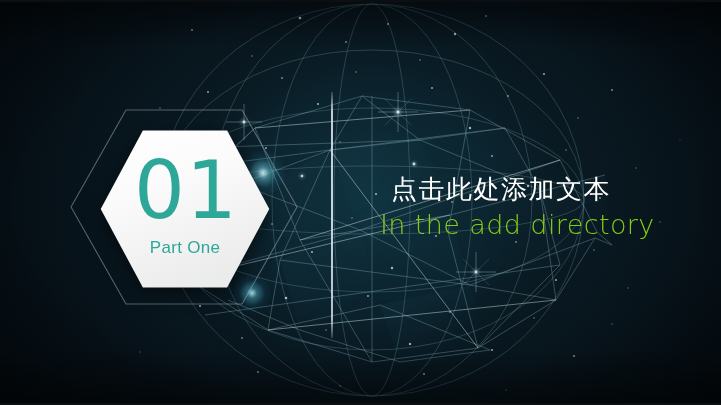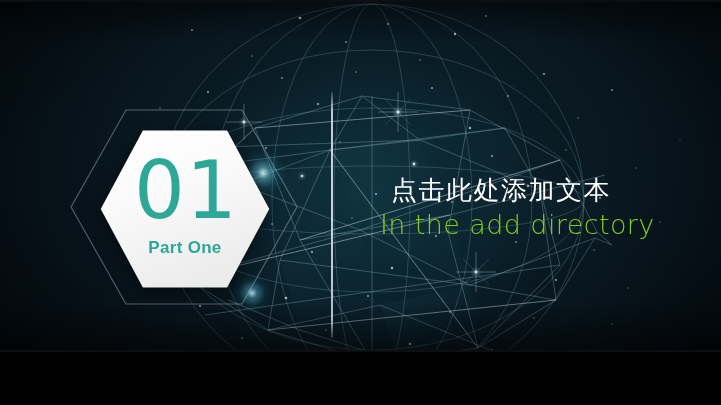--- a/index.html
+++ b/index.html
@@ -3,21 +3,21 @@
 <meta charset="utf-8">
 <style>
   html, body {
     margin: 0;
     padding: 0;
     background: #000;
   }
   #slide {
     position: relative;
     width: 721px;
-    height: 352px;
+    height: 405px;
     overflow: hidden;
     background: #05090c;
     font-family: "Liberation Sans", sans-serif;
   }
 
   
   .bg-base {
     position: absolute;
     inset: 0;
     background:
@@ -86,21 +86,21 @@
     font-size: 80px;
     font-weight: 400;
     letter-spacing: 1px;
     line-height: 0.92;
     margin-top: -6px;
     margin-left: 2px;
   }
   .hex-sub {
     font-family: "Liberation Sans", sans-serif;
     font-size: 17px;
-    font-weight: 700;
+    font-weight: 400;
     letter-spacing: 0.3px;
     margin-top: 10px;
   }
 
   
   .hex-flare-a {
     position: absolute;
     left: 240px; top: 150px;
     width: 46px; height: 46px;
     border-radius: 50%;
@@ -128,21 +128,21 @@
 
   
   .text-block {
     position: absolute;
     left: 380px;
     top: 176px;
     width: 300px;
   }
   .text-cn {
     color: #ffffff;
-    font-family: Liberation Serif, serif;
+    font-family: Liberation Mono, monospace;
     font-size: 26px;
     font-weight: 400;
     letter-spacing: 1.5px;
     line-height: 1.18;
     margin-left: 11px;
     white-space: nowrap;
   }
   .text-en {
     color: #84cc16;
     font-family: "DejaVu Sans", sans-serif;

